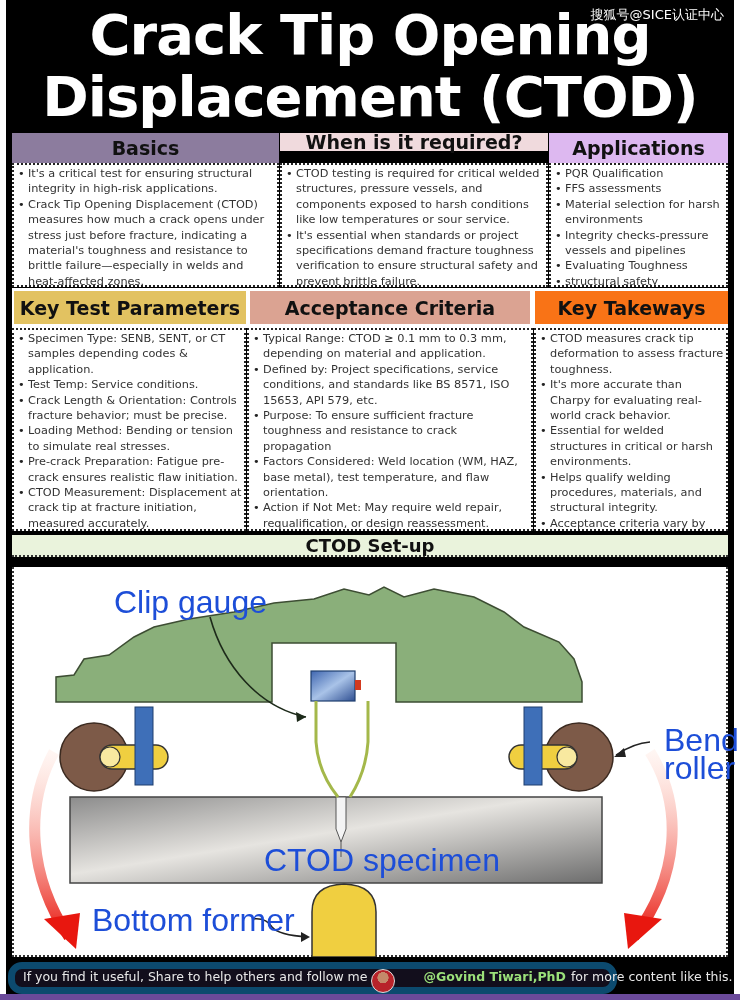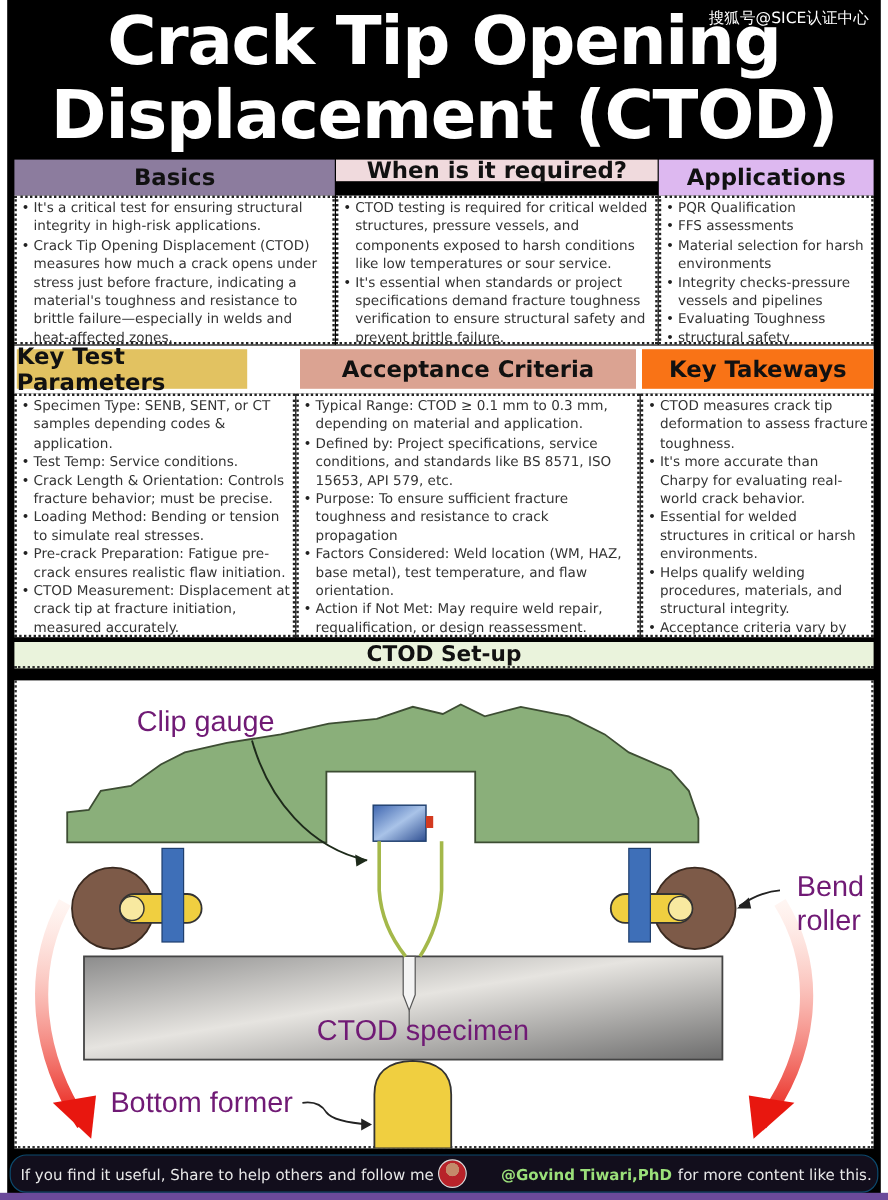--- a/index.html
+++ b/index.html
@@ -47,28 +47,28 @@
     background: #eaf3dc; display: flex; align-items: center; justify-content: center;
     font-family: "DejaVu Sans", sans-serif; font-weight: bold; font-size: 18px; color: #111;
     border-bottom: 2px dotted #333;
   }
   .diagram {
     position: absolute; left: 12px; top: 567px; width: 716px; height: 390px;
     background: #ffffff; border: 2px dotted #333; border-top: none;
   }
   .diagram svg { position: absolute; left: 0; top: 0; }
   .dlabel {
-    position: absolute; font-family: "Liberation Sans", sans-serif; color: #701a75;
-    font-size: 24px; line-height: 26px;
+    position: absolute; font-family: "Liberation Sans", sans-serif; color: #1d4ed8;
+    font-size: 32px; line-height: 26px;
   }
 
   .footer {
-    position: absolute; left: 8px; top: 962px; width: 724px; height: 32px;
-    background: #120e1c; border: 1px solid #0c4a6e; border-radius: 14px;
-    display: flex; align-items: center; padding-left: 8px;
+    position: absolute; left: 8px; top: 962px; width: 609px; height: 32px;
+    background: #120e1c; border: 7px solid #0c4a6e; border-radius: 14px;
+    display: flex; align-items: flex-start; padding-left: 8px;
     font-family: "DejaVu Sans", sans-serif; font-size: 12.5px; color: #e8e8e8; white-space: nowrap;
   }
   .footer .avatar {
     width: 24px; height: 24px; border-radius: 50%; margin: 0 4px;
     background: radial-gradient(circle at 50% 35%, #c48a6a 0 30%, #b8232a 32% 100%);
     border: 1px solid #ddd; flex: none;
   }
   .footer .handle { color: #9be07a; font-weight: bold; margin-right: 5px; margin-left: 24px; }
   .bottom-strip { position: absolute; left: 0; top: 994px; width: 740px; height: 6px; background: #6b4a9a; }
 </style>
@@ -111,21 +111,21 @@
       <li>PQR Qualification</li>
       <li>FFS assessments</li>
       <li>Material selection for harsh environments</li>
       <li>Integrity checks-pressure vessels and pipelines</li>
       <li>Evaluating Toughness</li>
       <li>structural safety</li>
     </ul>
 </div>
 
 <div class="panel" style="left:12px;top:288px;width:716px;height:40px;"></div>
-<div class="hdr" style="left:14px;top:291px;width:192px;height:33px;background:#e2c261;font-size:19px;">
+<div class="hdr" style="left:14px;top:291px;width:232px;height:33px;background:#e2c261;font-size:19px;">
   <span>Key Test Parameters</span>
 </div>
 <div class="box" style="left:12px;top:328px;width:234px;height:203px;">
   <ul>
       <li>Specimen Type: SENB, SENT, or CT samples depending codes &amp; application.</li>
       <li>Test Temp: Service conditions.</li>
       <li>Crack Length &amp; Orientation: Controls fracture behavior; must be precise.</li>
       <li>Loading Method: Bending or tension to simulate real stresses.</li>
       <li>Pre-crack Preparation: Fatigue pre-crack ensures realistic flaw initiation.</li>
       <li>CTOD Measurement: Displacement at crack tip at fracture initiation, measured accurately.</li>

